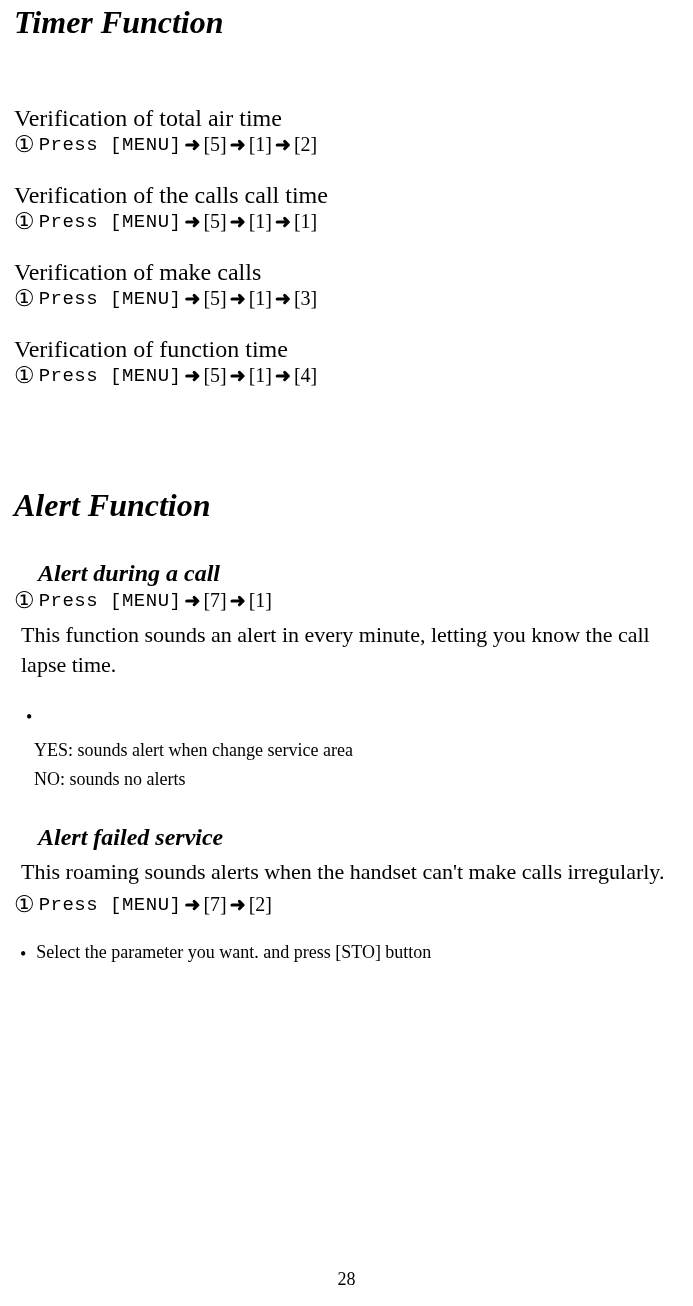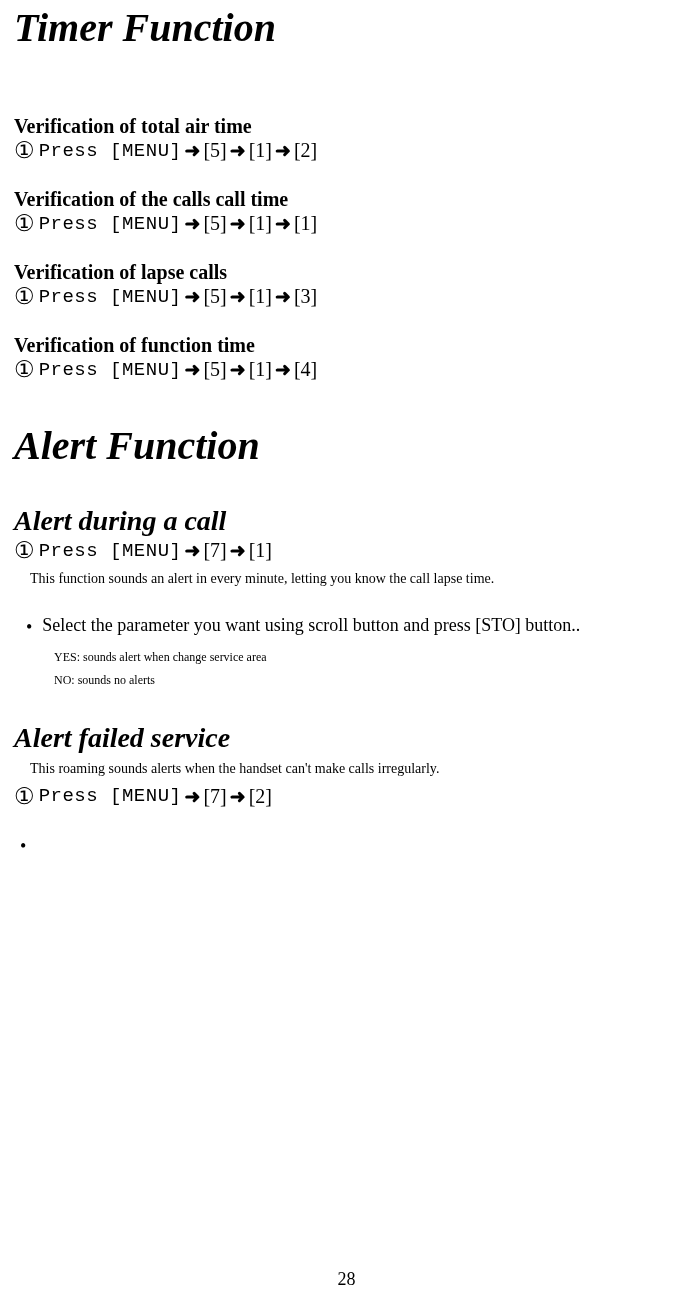--- a/index.html
+++ b/index.html
@@ -6,37 +6,38 @@
     body {
       width: 693px;
       height: 1306px;
       background: #fff;
       color: #000;
       font-family: "Times New Roman", Times, serif;
       padding: 0 14px;
       position: relative;
     }
     .h1 {
-      font-size: 40px;
+      font-size: 32px;
       font-weight: bold;
       font-style: italic;
       margin-top: 4px;
       margin-bottom: 64px;
     }
-    .h1.second { margin-top: 41px; margin-bottom: 36px; }
+    .h1.second { margin-top: 100px; margin-bottom: 36px; }
     .h2 {
-      font-size: 20px;
-      font-weight: bold;
+      font-size: 24px;
+      font-weight: normal;
       margin-bottom: 1px;
     }
     .h2i {
-      font-size: 28px;
+      font-size: 24px;
       font-weight: bold;
       font-style: italic;
       margin-bottom: 2px;
+      margin-left: 24px;
     }
     .step-line {
       font-size: 20px;
       display: flex;
       align-items: center;
       flex-wrap: wrap;
       gap: 0;
       margin-bottom: 26px;
     }
     .step-line.tight { margin-bottom: 8px; }
@@ -56,34 +57,34 @@
     .arrow {
       font-family: Arial, sans-serif;
       font-weight: bold;
       font-size: 19px;
       margin: 0 3px;
     }
     .key {
       font-size: 20px;
     }
     .body-text {
-      font-size: 14px;
-      margin: 6px 16px;
+      font-size: 22px;
+      margin: 6px 7px;
       line-height: 1.35;
     }
     .bullet-row {
       display: flex;
       align-items: flex-start;
       margin: 26px 0 12px 12px;
       font-size: 18px;
     }
     .bullet-row .dot { margin-right: 10px; margin-top: 2px; }
     .opt {
-      font-size: 12px;
-      margin: 8px 0 8px 40px;
+      font-size: 18px;
+      margin: 8px 0 8px 20px;
     }
     .page-num {
       position: absolute;
       bottom: 16px;
       left: 0;
       right: 0;
       text-align: center;
       font-size: 18px;
     }
   </style>
@@ -109,21 +110,21 @@
   <span class="circled">①</span>
   <span class="mono">Press [MENU]</span>
   <span class="arrow">➜</span>
   <span class="key">[5]</span>
   <span class="arrow">➜</span>
   <span class="key">[1]</span>
   <span class="arrow">➜</span>
   <span class="key">[1]</span>
 </div>
 
-<div class="h2">Verification of lapse calls</div>
+<div class="h2">Verification of make calls</div>
 <div class="step-line">
   <span class="circled">①</span>
   <span class="mono">Press [MENU]</span>
   <span class="arrow">➜</span>
   <span class="key">[5]</span>
   <span class="arrow">➜</span>
   <span class="key">[1]</span>
   <span class="arrow">➜</span>
   <span class="key">[3]</span>
 </div>
@@ -148,35 +149,35 @@
   <span class="mono">Press [MENU]</span>
   <span class="arrow">➜</span>
   <span class="key">[7]</span>
   <span class="arrow">➜</span>
   <span class="key">[1]</span>
 </div>
 <div class="body-text">This function sounds an alert in every minute, letting you know the call lapse time.</div>
 
 <div class="bullet-row">
   <span class="dot">•</span>
-  <span>Select the parameter you want using scroll button and press [STO] button..</span>
 </div>
 <div class="opt">YES: sounds alert when  change service area</div>
 <div class="opt">NO: sounds no alerts</div>
 
 <div style="height:26px;"></div>
 
 <div class="h2i">Alert failed service</div>
 <div class="body-text">This roaming sounds alerts when the handset can't make calls irregularly.</div>
 <div class="step-line">
   <span class="circled">①</span>
   <span class="mono">Press [MENU]</span>
   <span class="arrow">➜</span>
   <span class="key">[7]</span>
   <span class="arrow">➜</span>
   <span class="key">[2]</span>
 </div>
 
 <div class="bullet-row" style="margin-left:6px;">
   <span class="dot">•</span>
+  <span>Select the parameter you want. and press [STO] button</span>
 </div>
 
 <div class="page-num">28</div>
 
 </body></html>

